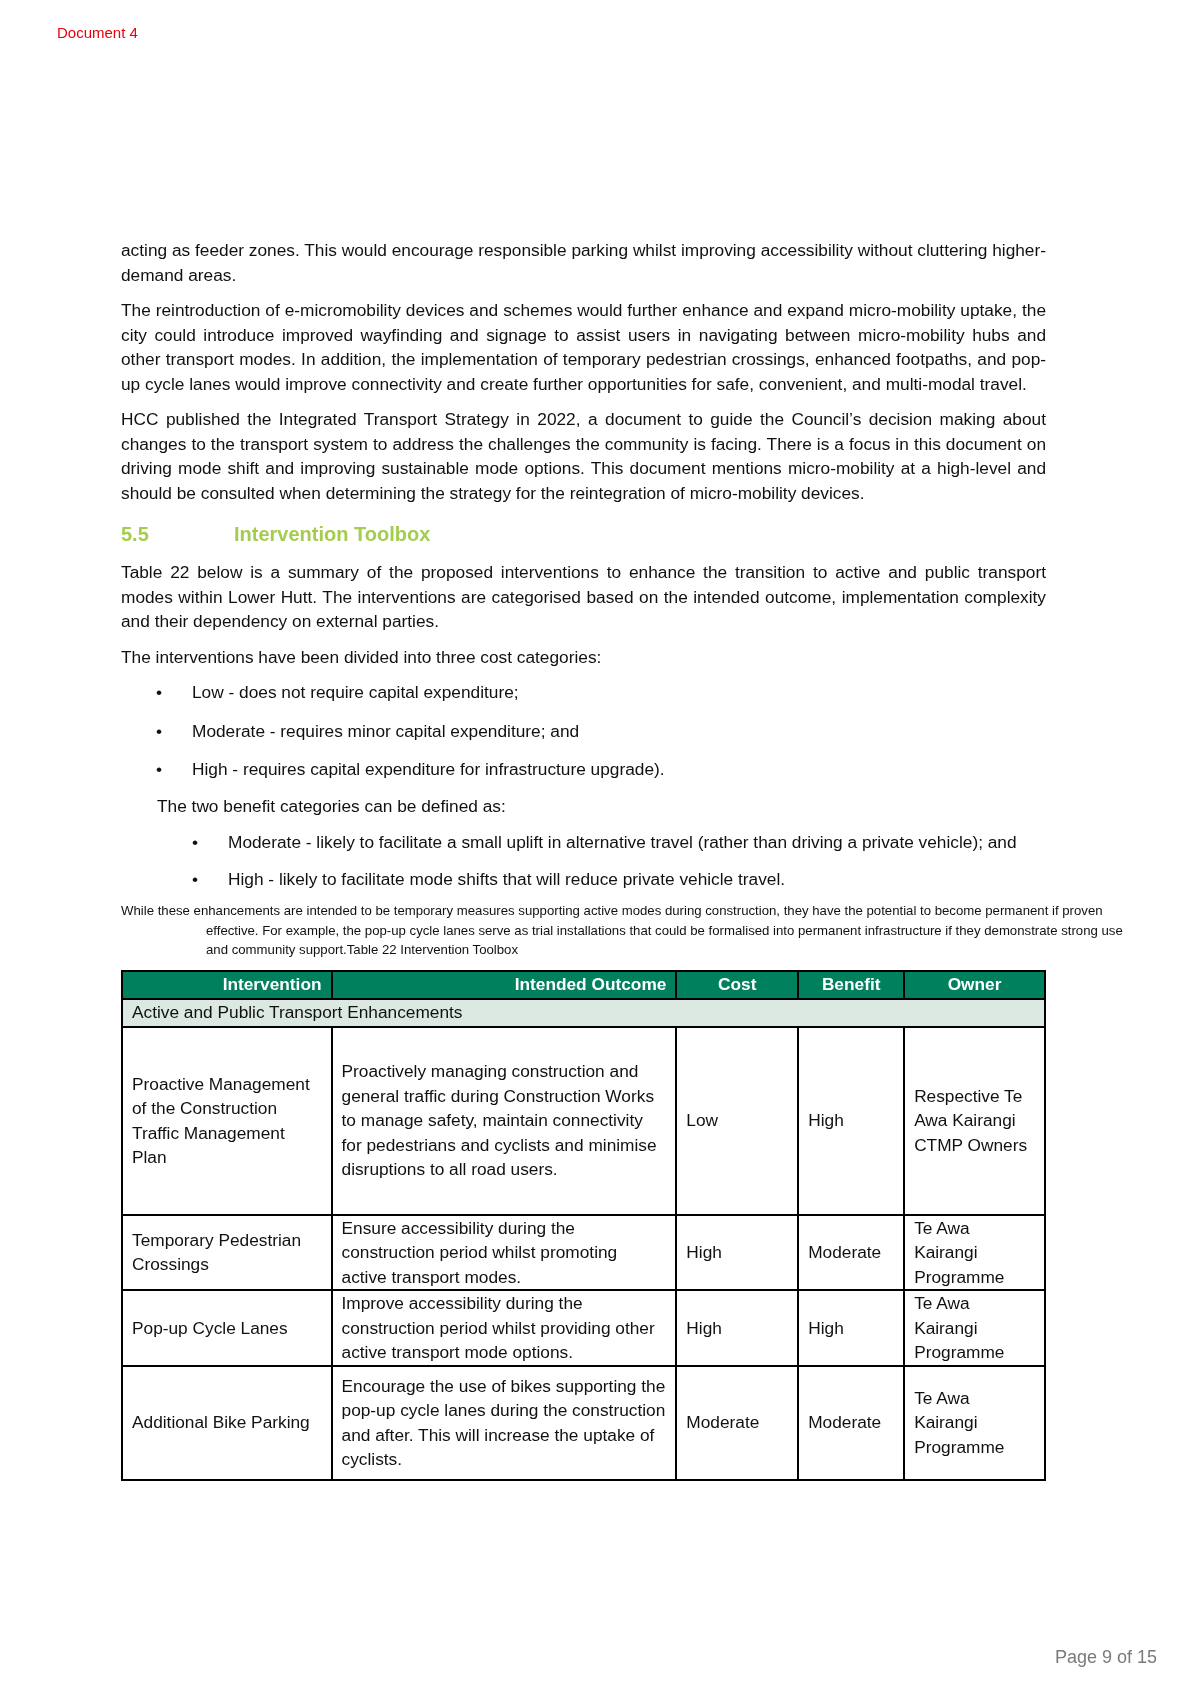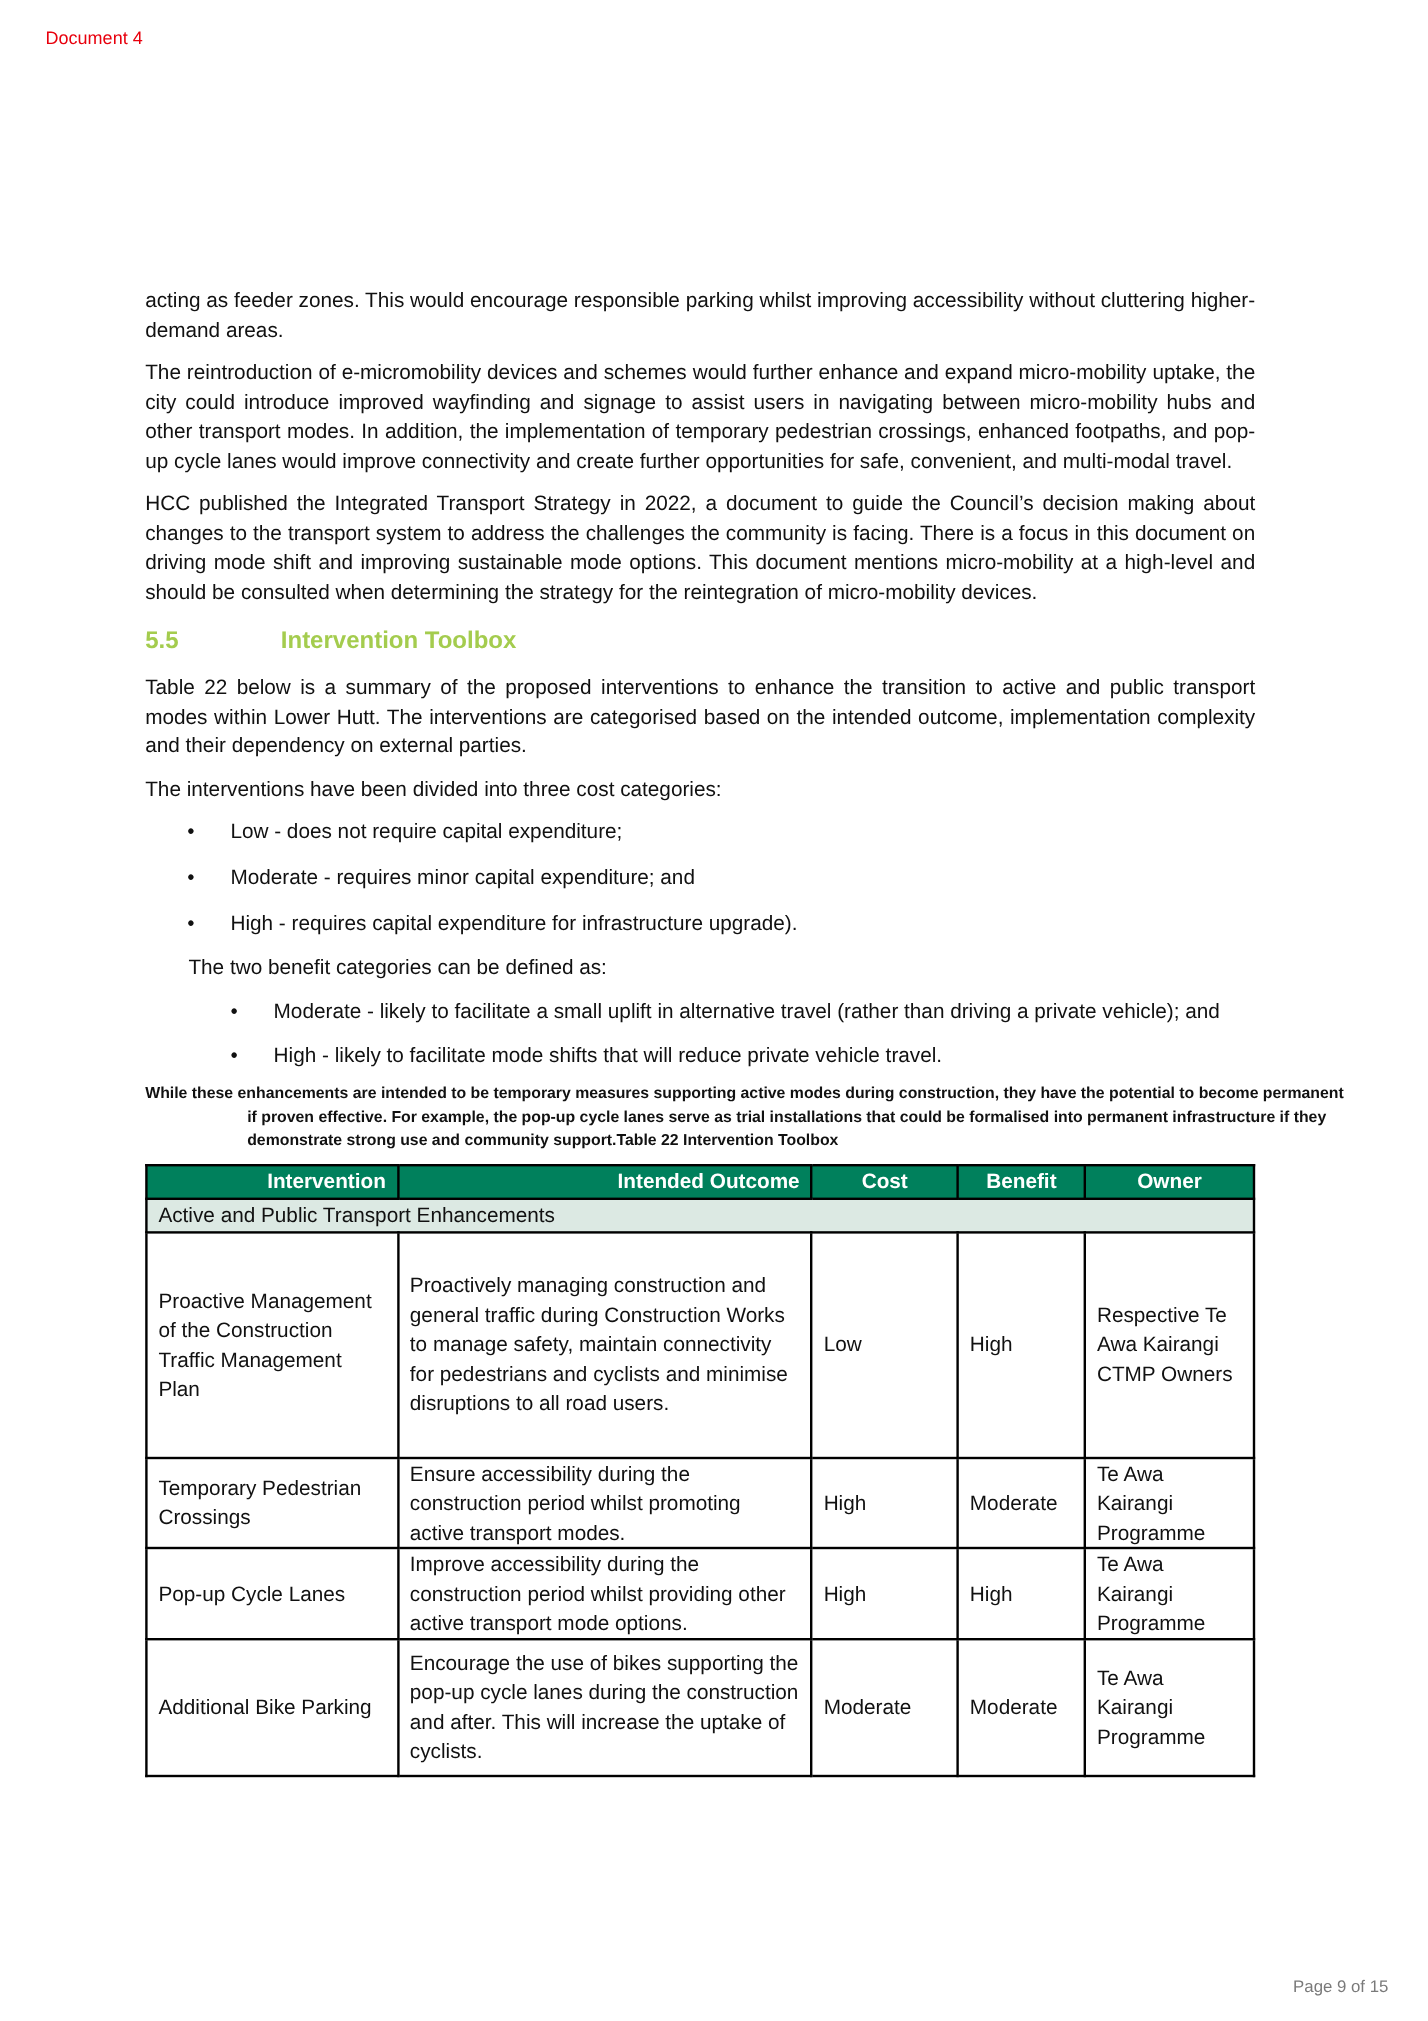--- a/index.html
+++ b/index.html
@@ -1,30 +1,30 @@
 <!DOCTYPE html>
 <html><head>
 <meta charset="utf-8">
 <style>
   html, body { margin: 0; padding: 0; background: #ffffff; }
   body { width: 1190px; height: 1684px; position: relative; overflow: hidden;
          font-family: "Liberation Sans", sans-serif; color: #111111; }
-  .doc-label { position: absolute; left: 38px; top: 24px; font-size: 15px; color: #e8000d; }
-  .page-number { position: absolute; right: 33px; top: 1647px; font-size: 14px; color: #7a7a7a; }
+  .doc-label { position: absolute; left: 57px; top: 24px; font-size: 15px; color: #e8000d; }
+  .page-number { position: absolute; right: 33px; top: 1647px; font-size: 18px; color: #7a7a7a; }
   .content { position: absolute; left: 121px; top: 238px; width: 925px; }
   p.body { margin: 0 0 11px 0; font-size: 17.3px; line-height: 24.5px; text-align: justify; }
   .heading { margin: 18px 0 14px 0; font-size: 20px; font-weight: bold; color: #a4cc4e; display: flex; gap: 12px; }
   .heading .num { width: 101px; }
   ul.cost-list { list-style: none; margin: 4px 0 0 0; padding: 0 0 0 35px; }
   ul.cost-list li { position: relative; padding-left: 36px; font-size: 17.3px; line-height: 24.5px; margin-bottom: 14px; }
   ul.cost-list li .bullet, ul.benefit-list li .bullet { position: absolute; left: 0; top: 0; }
   p.indent1 { margin: -2px 0 12px 36px; font-size: 17.3px; line-height: 24.5px; }
   ul.benefit-list { list-style: none; margin: 0; padding: 0 0 0 71px; }
   ul.benefit-list li { position: relative; padding-left: 36px; font-size: 17.3px; line-height: 24.5px; margin-bottom: 12px; text-align: justify; }
-  .caption { font-size: 13.2px; font-weight: bold; line-height: 19.5px; margin: -2px 0 10px 0; padding-left: 85px; text-indent: -85px; width: 920px; }
+  .caption { font-size: 13.2px; font-weight: normal; line-height: 19.5px; margin: -2px 0 10px 0; padding-left: 85px; text-indent: -85px; width: 920px; }
   table.toolbox { border-collapse: collapse; width: 925px; font-size: 17.3px; line-height: 24.5px; }
   table.toolbox th, table.toolbox td { border: 2px solid #000; padding: 0 9px; vertical-align: middle; }
   table.toolbox th { background: #00805c; color: #ffffff; font-weight: bold; text-align: right; height: 26px; }
   table.toolbox th.center { text-align: center; }
   table.toolbox th.owner { font-family: "Liberation Sans", sans-serif; vertical-align: top; }
   table.toolbox td.group { background: #dce9e3; height: 26px; }
   table.toolbox td.center { text-align: left; }
   col.c1 { width: 210px; } col.c2 { width: 346px; } col.c3 { width: 122px; } col.c4 { width: 106px; } col.c5 { width: 141px; }
 </style>
 </head>

